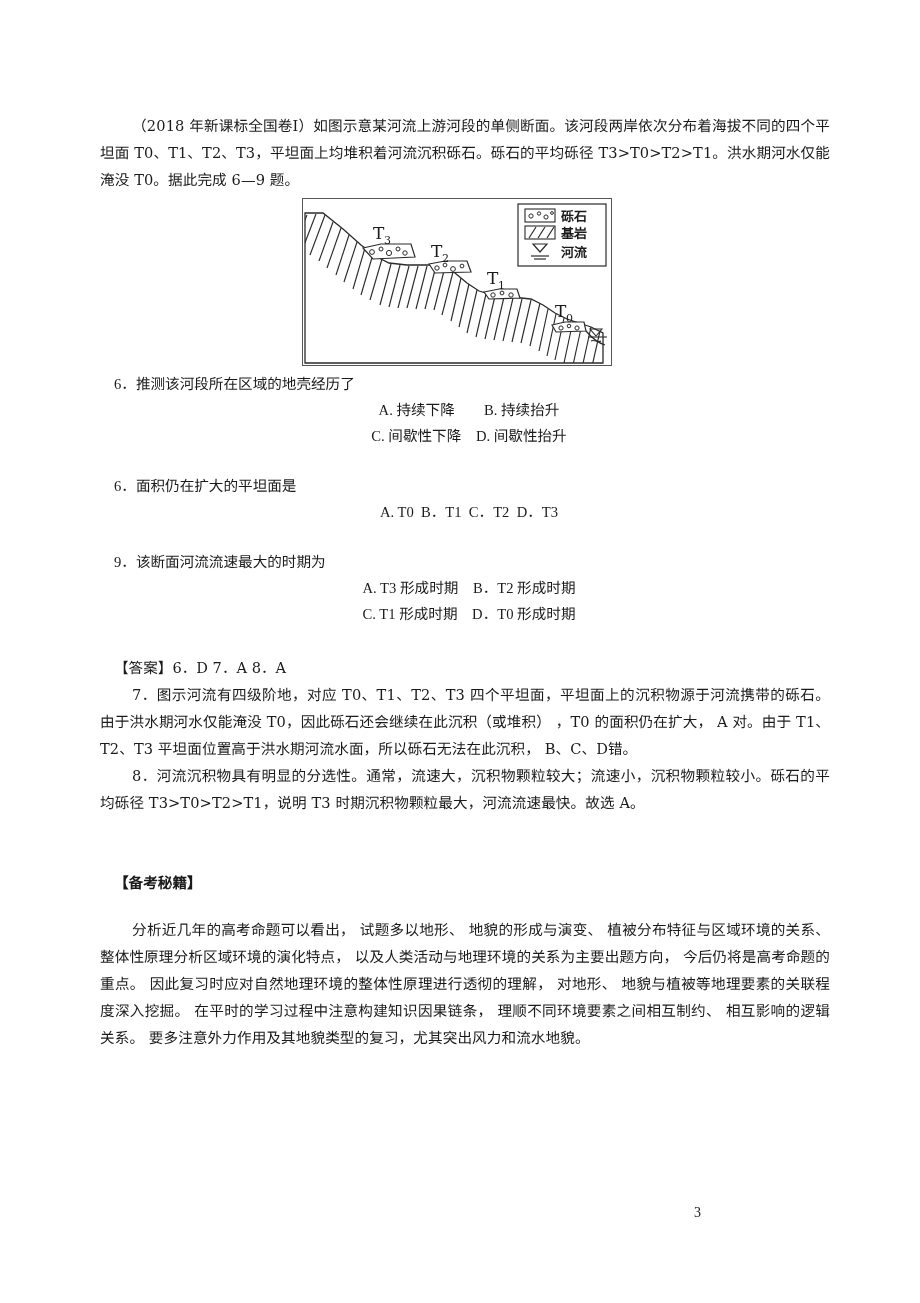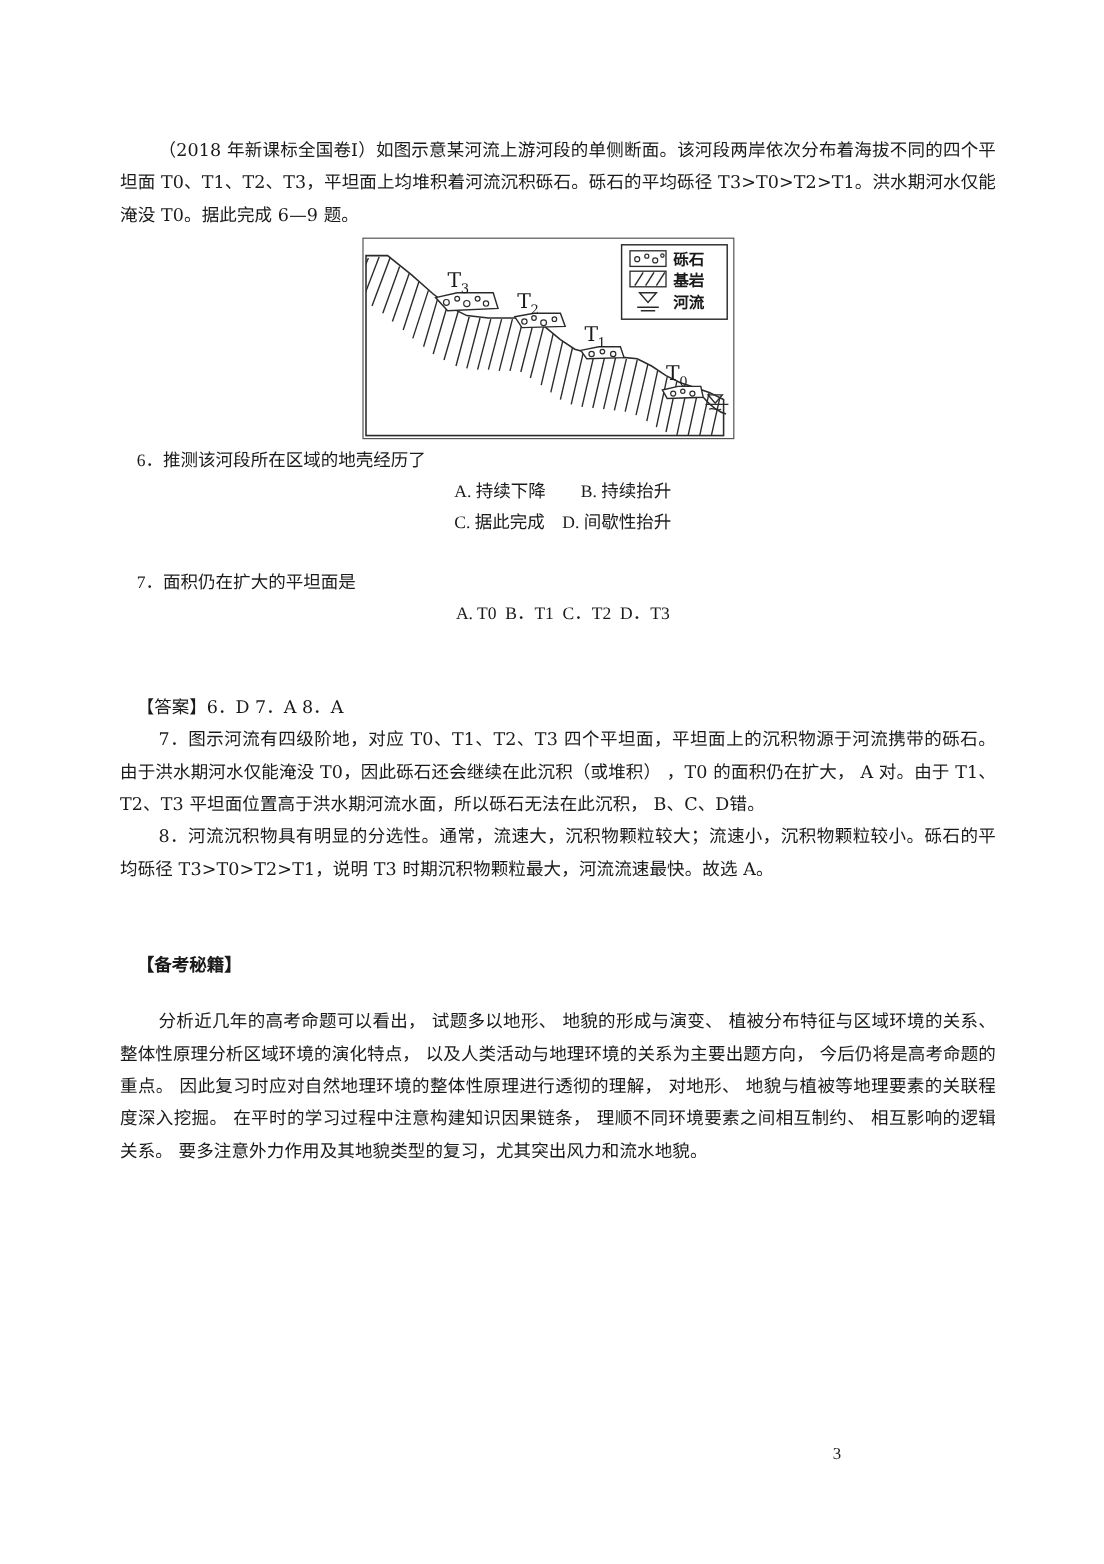--- a/index.html
+++ b/index.html
@@ -238,32 +238,37 @@
             </g>
             <text x="258" y="58" font-family="DejaVu Sans, sans-serif" font-size="13" font-weight="700" fill="#1a1a1a">河流</text>
           </g>
         </svg>
       </div>
     </div>
 
     <div class="qblock">
       <p class="qline stem">6．推测该河段所在区域的地壳经历了</p>
       <p class="qline opts">A. 持续下降        B. 持续抬升</p>
-      <p class="qline opts">C. 据此完成    D. 间歇性抬升</p>
+      <p class="qline opts">C. 间歇性下降    D. 间歇性抬升</p>
     </div>
 
     <div class="spacer-24"></div>
 
     <div class="qblock">
-      <p class="qline stem">7．面积仍在扩大的平坦面是</p>
+      <p class="qline stem">6．面积仍在扩大的平坦面是</p>
       <p class="qline opts">A. T0  B．T1  C．T2  D．T3</p>
     </div>
 
     <div class="spacer-24"></div>
 
+    <div class="qblock">
+      <p class="qline stem">9．该断面河流流速最大的时期为</p>
+      <p class="qline opts">A. T3 形成时期    B．T2 形成时期</p>
+      <p class="qline opts">C. T1 形成时期    D．T0 形成时期</p>
+    </div>
 
     <div class="spacer-28"></div>
 
     <p class="qline stem">【答案】6．D 7．A 8．A</p>
 
     <p class="para indent">7．图示河流有四级阶地，对应    T0、T1、T2、T3 四个平坦面，平坦面上的沉积物源于河流携带的砾石。由于洪水期河水仅能淹没        T0，因此砾石还会继续在此沉积（或堆积）    ，T0 的面积仍在扩大，    A 对。由于 T1、T2、T3 平坦面位置高于洪水期河流水面，所以砾石无法在此沉积， B、C、D错。</p>
     <p class="para indent">8．河流沉积物具有明显的分选性。通常，流速大，沉积物颗粒较大；流速小，沉积物颗粒较小。砾石的平均砾径    T3&gt;T0&gt;T2&gt;T1，说明 T3 时期沉积物颗粒最大，河流流速最快。故选 A。</p>
 
     <div class="spacer-54"></div>
 

